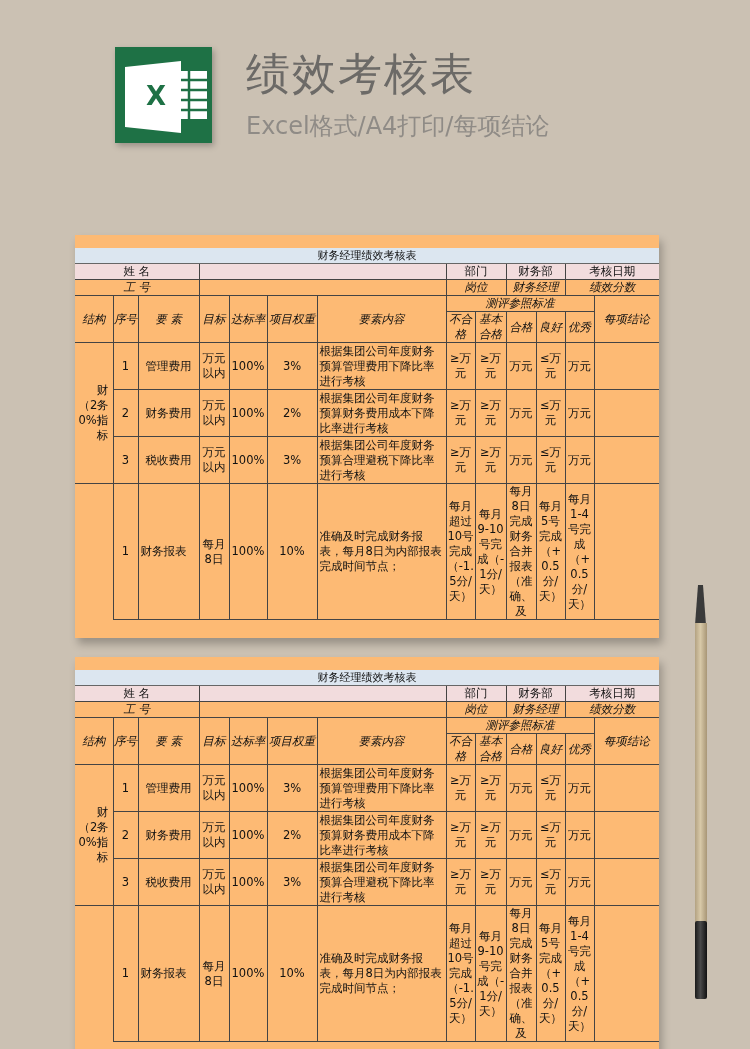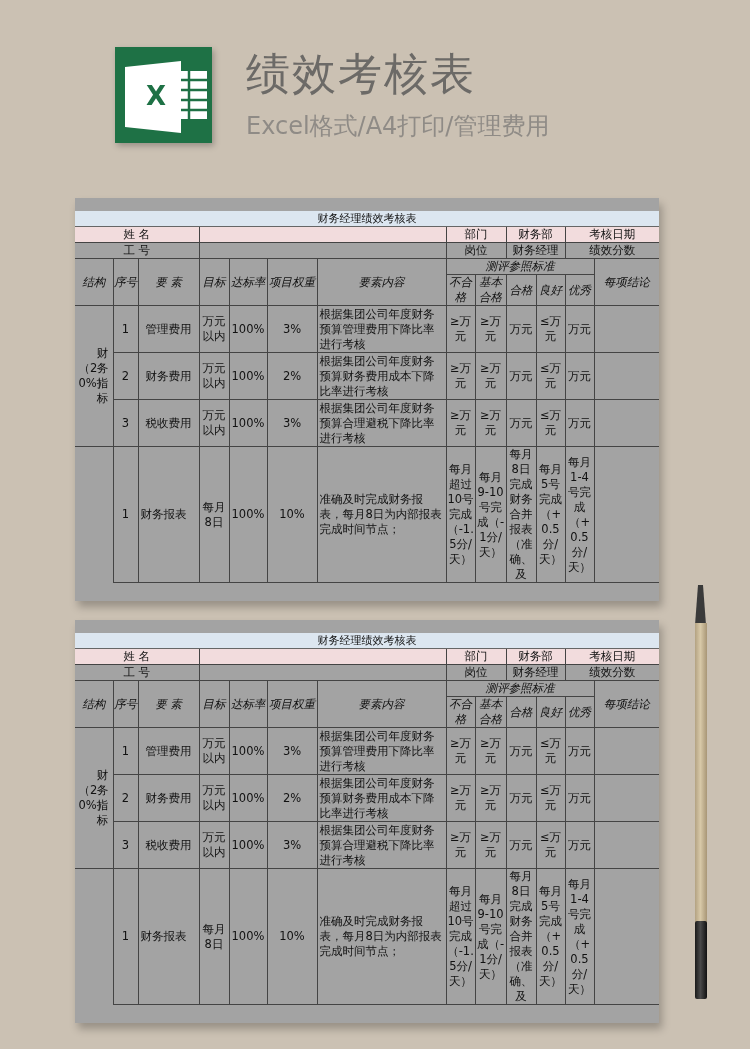--- a/index.html
+++ b/index.html
@@ -17,42 +17,43 @@
     .hero-title {
       position: absolute; left: 246px; top: 44px;
       font-size: 44px; color: #6c6a67; letter-spacing: 2px; line-height: 60px; text-align: right;
     }
     .hero-sub {
       position: absolute; left: 246px; top: 108px;
       font-size: 24px; color: #8f8b86; line-height: 36px;
     }
     .sheet {
       position: absolute; left: 75px; width: 584px; height: 403px;
-      background: #a3a3a3;
+      background: #fdba74;
       box-shadow: 3px 6px 8px rgba(0,0,0,0.25);
       overflow: hidden;
+      margin-top: 37px;
     }
     .sheet table {
       position: absolute; left: 0; top: 13px;
       border-collapse: collapse; table-layout: fixed;
       width: 584px;
       font-size: 11.5px; color: #111;
     }
     .sheet td {
       border: 1px solid #444;
       text-align: center; vertical-align: middle;
       padding: 0; line-height: 15px; overflow: hidden;
       word-break: break-all;
     }
     .sheet tr.title-row td {
       background: #dce6f0; border: none; border-bottom: 1px solid #666;
       height: 14px; font-size: 11px;
     }
     .sheet tr.pink td { background: #f2dcdd; height: 14px; }
-    .sheet tr.plain-h td { height: 14px; }
+    .sheet tr.plain-h td { height: 14px; font-style: italic; }
     .sheet tr.hdr td { height: 22px; font-style: italic; }
     .sheet tr.data td { height: 46px; }
     .sheet tr.big td { height: 133px; vertical-align: middle; }
     .sheet td.left { text-align: left; padding-left: 2px; }
     .vtext { display: inline-block; line-height: 15px; }
     .pencil {
       position: absolute; left: 692px; top: 585px; width: 18px; height: 420px;
     }
   </style>
 </head>
@@ -66,21 +67,21 @@
       <line x1="58" y1="43" x2="92" y2="43"></line>
       <line x1="58" y1="53" x2="92" y2="53"></line>
       <line x1="58" y1="63" x2="92" y2="63"></line>
       <line x1="74" y1="24" x2="74" y2="72"></line>
     </g>
     <polygon points="10,20 66,14 66,86 10,80" fill="#ffffff"></polygon>
     <text x="31" y="58" font-family="DejaVu Sans, sans-serif" font-weight="bold" font-size="26" fill="#1e7145">X</text>
   </svg>
 </div>
 <div class="hero-title">绩效考核表</div>
-<div class="hero-sub">Excel格式/A4打印/管理费用</div>
+<div class="hero-sub">Excel格式/A4打印/每项结论</div>
 
 <div class="sheet" style="top:198px;">
   <table>
     <colgroup>
       <col style="width:38px">
         <col style="width:25px">
         <col style="width:61px">
         <col style="width:30px">
       <col style="width:38px">
         <col style="width:50px">

